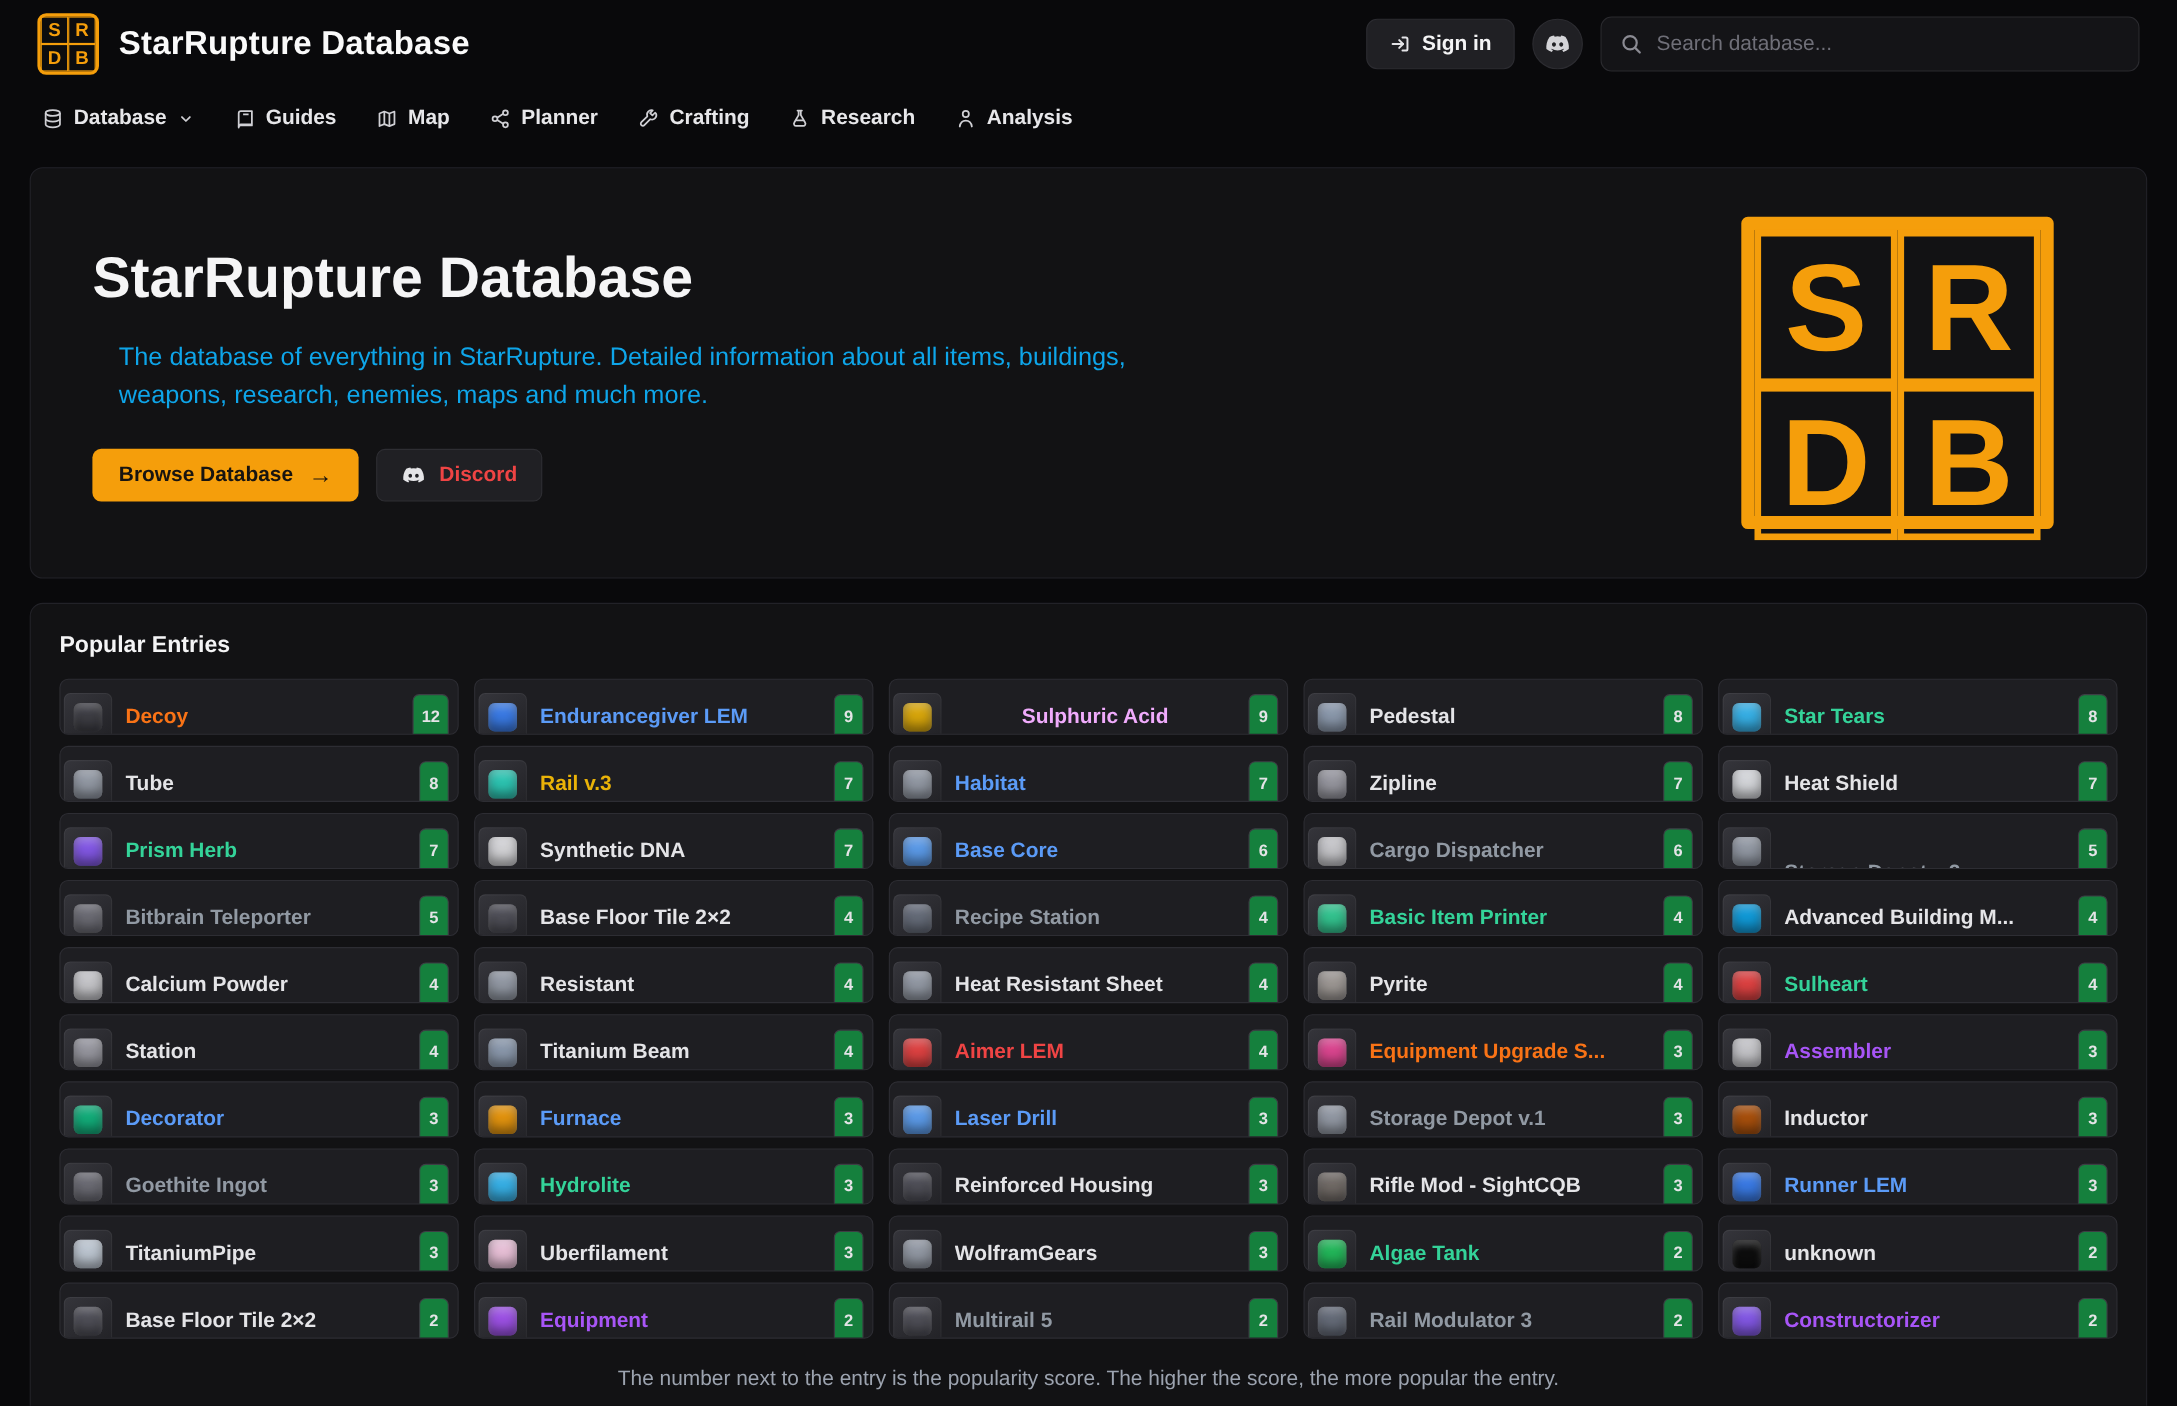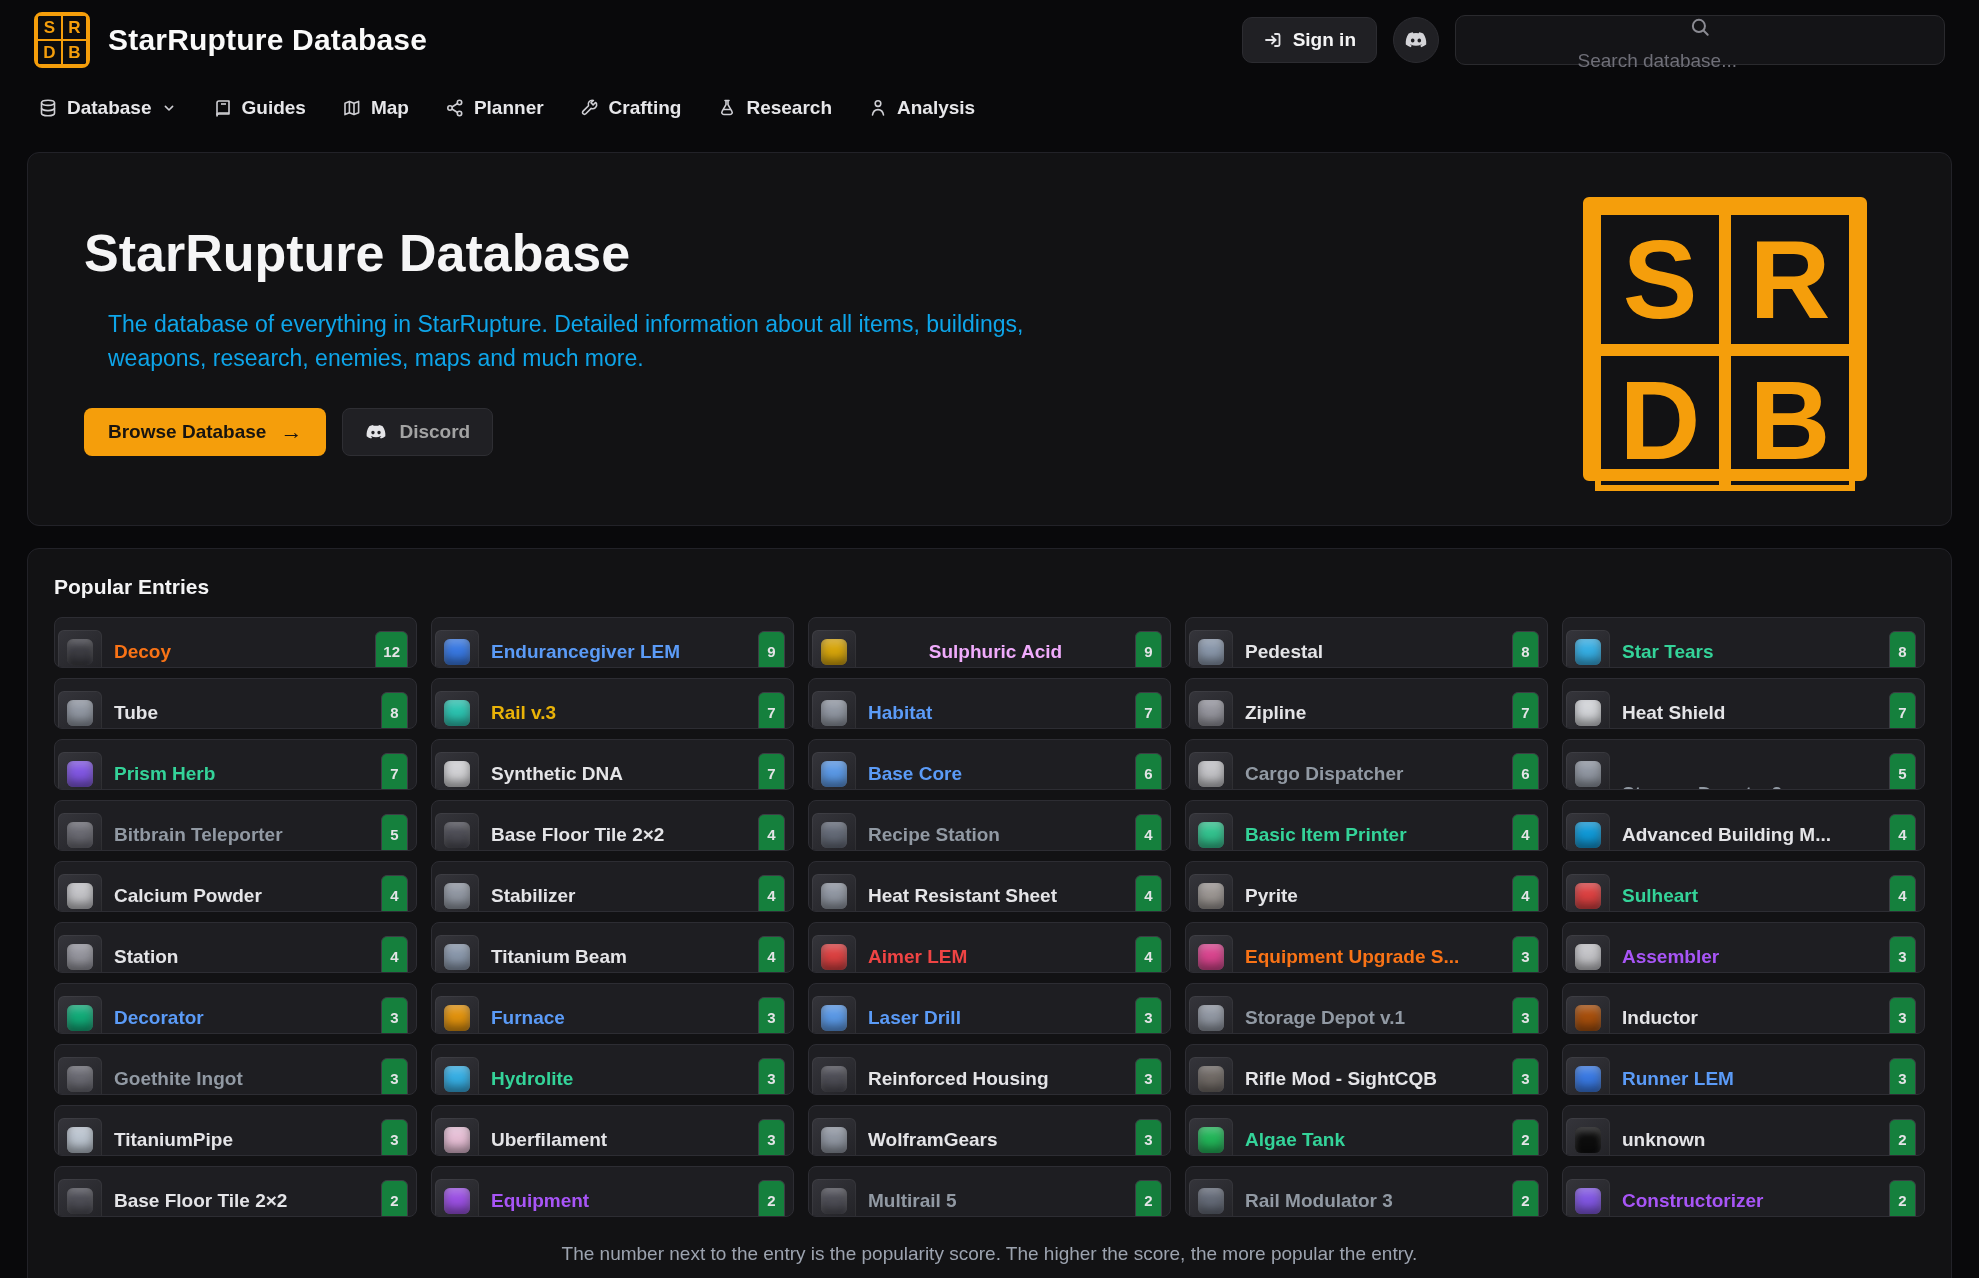--- a/index.html
+++ b/index.html
@@ -33,21 +33,21 @@
     border-radius:10px; color:#f4f4f5; font-size:19px; font-weight:600;
     display:inline-flex; align-items:center; gap:10px; cursor:pointer;
   }
   .btn-discord-round {
     width:46px; height:46px; border-radius:50%; background:#202024;
     border:1px solid #2c2c31; display:flex; align-items:center; justify-content:center;
     cursor:pointer;
   }
   .searchbox {
     width:490px; height:50px; background:#141417; border:1px solid #2a2a2e;
-    border-radius:10px; display:flex; align-items:center; gap:12px; padding:0 16px;flex-direction:column;
+    border-radius:10px; display:flex; align-items:center; gap:12px; padding:0 16px;
   }
   .searchbox input {
     flex:1; background:transparent; border:0; outline:none;
     color:#d4d4d8; font-size:19px; font-family:"Liberation Sans", sans-serif;
   }
   .searchbox input::placeholder { color:#6f6f78; }
 
   
   .nav {
     height:56px; display:flex; align-items:center; gap:36px; padding:0 38px;
@@ -76,21 +76,21 @@
   .hero-actions { margin-top:32px; display:flex; gap:16px; }
   .btn-browse {
     height:48px; padding:0 24px; background:#f59e0b; color:#181410;
     border:0; border-radius:8px; font-size:19px; font-weight:700;
     display:inline-flex; align-items:center; gap:14px; cursor:pointer;
     font-family:"Liberation Sans", sans-serif;
   }
   .btn-browse .arrow { font-size:22px; font-weight:700; }
   .btn-discord {
     height:48px; padding:0 22px; background:#202024; border:1px solid #2e2e33;
-    border-radius:8px; color:#a3a3a3; font-size:19px; font-weight:600;
+    border-radius:8px; color:#ef4444; font-size:19px; font-weight:600;
     display:inline-flex; align-items:center; gap:12px; cursor:pointer;
     font-family:"Liberation Sans", sans-serif;
     text-align:center;
   }
   .logo-lg {
     width:284px; height:284px; border:12px solid #f59e0b; border-radius:6px;
     display:grid; grid-template-columns:1fr 1fr; grid-template-rows:1fr 1fr;
     flex:0 0 auto; margin-right:28px;
   }
   .logo-lg span {
@@ -432,21 +432,21 @@
         <span class="entry-icon">
           <span class="blob" style="background: rgb(212, 212, 216);"></span>
         </span>
         <span class="entry-name" style="color: rgb(228, 228, 231);">Calcium Powder</span>
         <span class="entry-score">4</span>
       </div>
       <div class="entry">
         <span class="entry-icon">
           <span class="blob" style="background: rgb(156, 163, 175);"></span>
         </span>
-        <span class="entry-name" style="color: rgb(228, 228, 231);">Stabilizer</span>
+        <span class="entry-name" style="color: rgb(228, 228, 231);">Resistant</span>
         <span class="entry-score">4</span>
       </div>
       <div class="entry">
         <span class="entry-icon">
           <span class="blob" style="background: rgb(156, 163, 175);"></span>
         </span>
         <span class="entry-name" style="color: rgb(228, 228, 231);">Heat Resistant Sheet</span>
         <span class="entry-score">4</span>
       </div>
       <div class="entry">

